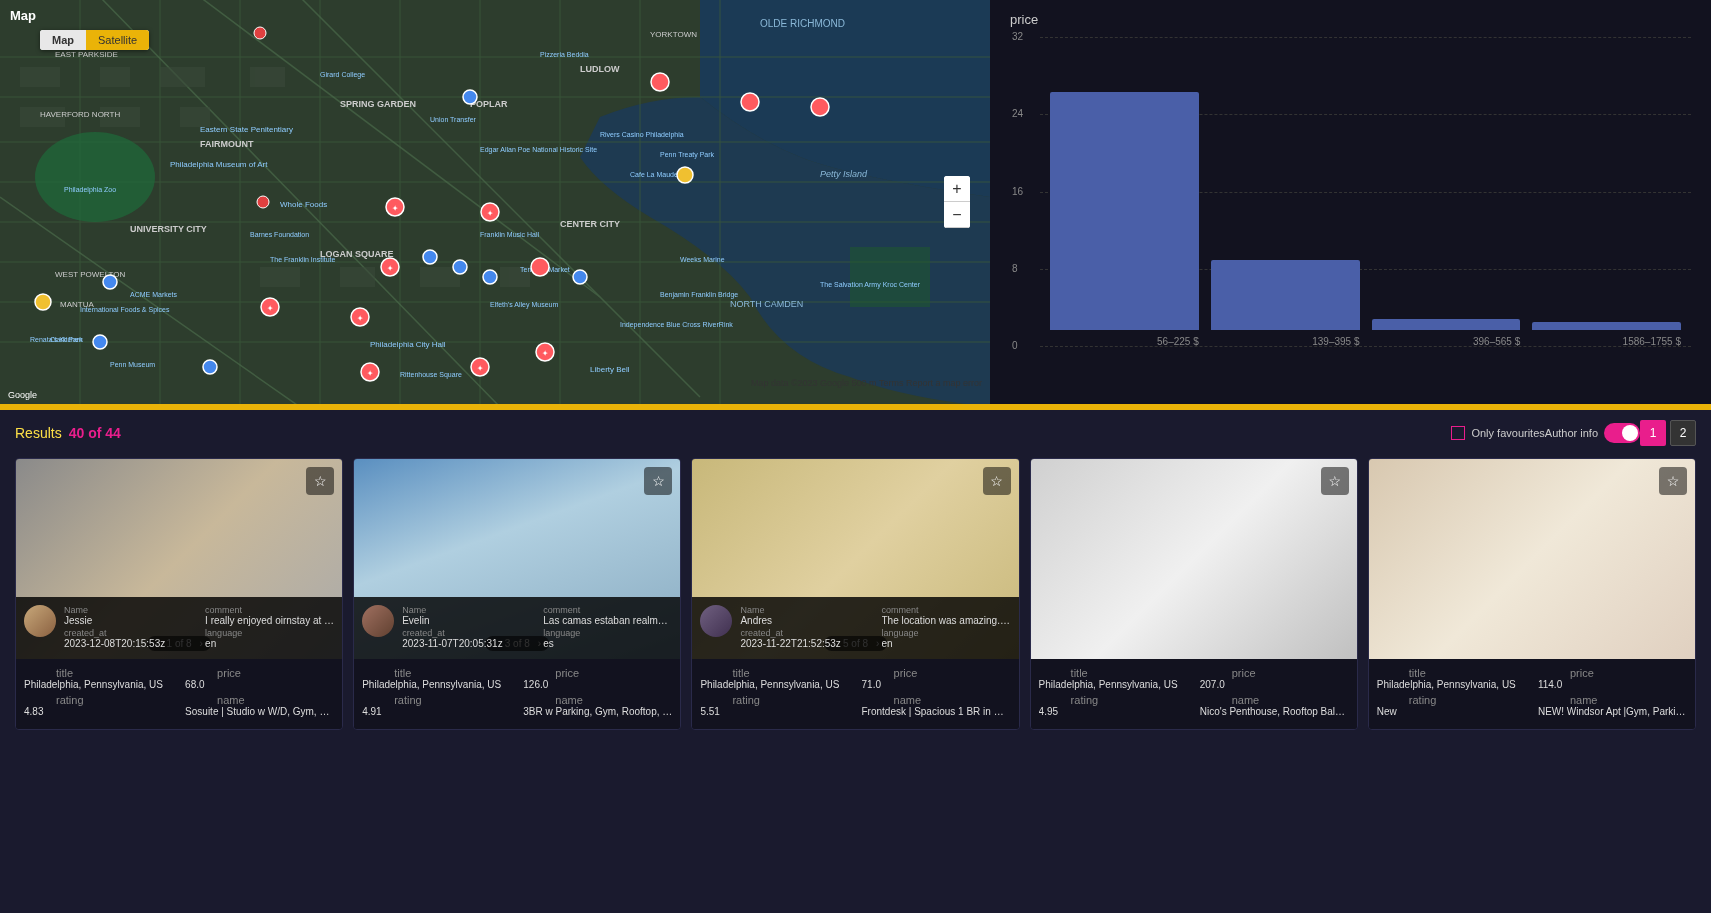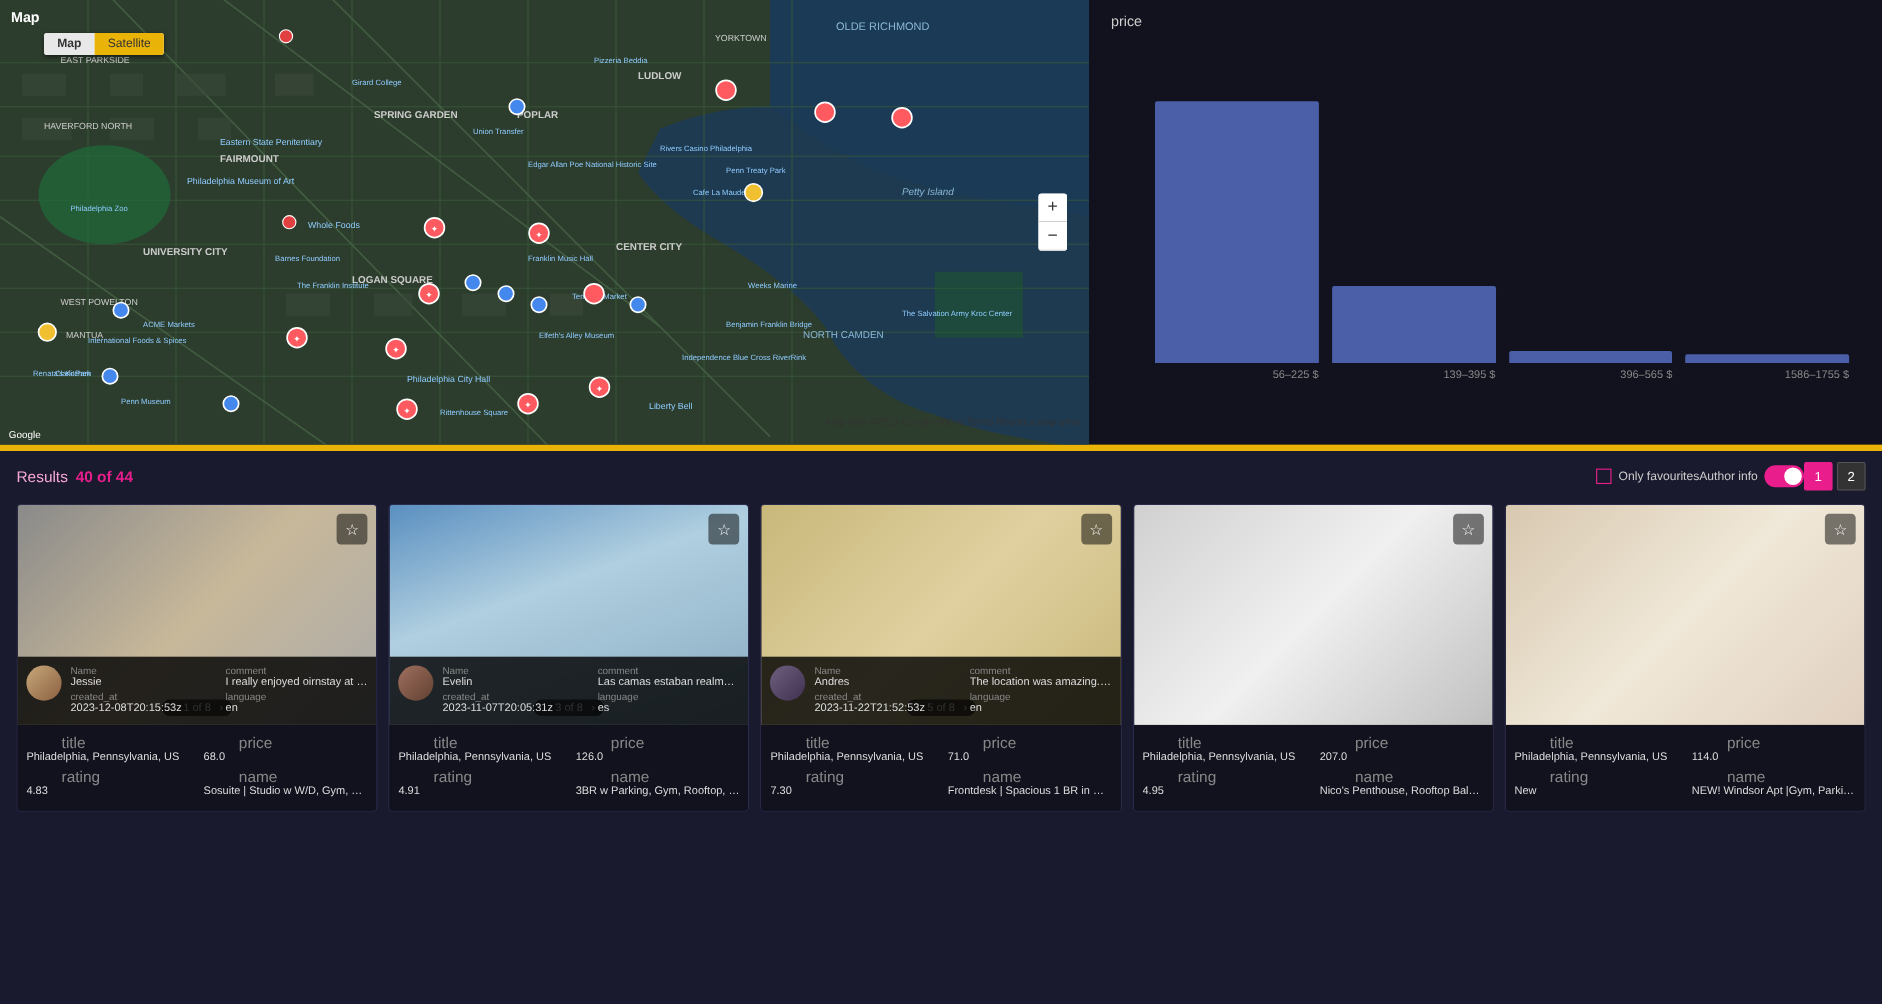--- a/index.html
+++ b/index.html
@@ -331,21 +331,21 @@
     .field-label { color: #888; font-size: 9px; }
     .field-value { color: #ddd; font-size: 10px; white-space: nowrap; overflow: hidden; text-overflow: ellipsis; }
 
     
     .card-footer {
       padding: 8px;
       background: #12121f;
     }
     .footer-row { display: flex; gap: 12px; margin-bottom: 4px; }
     .footer-field { flex: 1; min-width: 0; }
-    .footer-label { color: #888; font-size: 14px; padding-left: 32px; }
+    .footer-label { color: #888; font-size: 11px; padding-left: 32px; }
     .footer-value { color: #ddd; font-size: 10px; white-space: nowrap; overflow: hidden; text-overflow: ellipsis; }
   </style>
 </head>
 <body>
 
 <div class="top-section">
 
   <div class="map-container">
     <div class="map-label">Map</div>
 
@@ -499,20 +499,37 @@
 
     <div class="map-footer">Google</div>
     <div class="map-footer-right">Map data ©2023 Google  500 m   Terms  Report a map error</div>
   </div>
 
   <div class="price-chart">
     <div class="price-label">price</div>
 
     <div class="chart-area">
 
+      <div class="chart-grid">
+        <div class="grid-line">
+          <span class="grid-label">32</span>
+        </div>
+        <div class="grid-line">
+          <span class="grid-label">24</span>
+        </div>
+        <div class="grid-line">
+          <span class="grid-label">16</span>
+        </div>
+        <div class="grid-line">
+          <span class="grid-label">8</span>
+        </div>
+        <div class="grid-line">
+          <span class="grid-label">0</span>
+        </div>
+      </div>
 
       <div class="bars-wrapper" id="chart-bars">
       <div class="bar-group">
             <div class="bar" style="height: 238px;"></div>
             <div class="bar-x-label">56–225 $</div>
           </div>
           <div class="bar-group">
             <div class="bar" style="height: 70px;"></div>
             <div class="bar-x-label">139–395 $</div>
           </div>
@@ -526,21 +543,21 @@
           </div>
         </div>
     </div>
   </div>
 </div>
 
 <div class="results-section">
 
   <div class="results-header">
     <div>
-      <span style="color:#f9a8d4;font-size:14px;margin-right:4px;">Results</span>
+      <span style="color:#fde047;font-size:14px;margin-right:4px;">Results</span>
       <span style="color:#e91e8c;font-size:14px;font-weight:bold;">40 of 44</span>
     </div>
 
     <div class="results-controls">
       <div class="only-favs">
         <div class="fav-checkbox"></div>
         <span>Only favourites</span>
       </div>
       <div class="author-info">
         <span>Author info</span>
@@ -720,21 +737,21 @@
             <div class="footer-value">Philadelphia, Pennsylvania, US</div>
           </div>
           <div class="footer-field">
             <div class="footer-label">price</div>
             <div class="footer-value">71.0</div>
           </div>
         </div>
         <div class="footer-row">
           <div class="footer-field">
             <div class="footer-label">rating</div>
-            <div class="footer-value">7.30</div>
+            <div class="footer-value">5.51</div>
           </div>
           <div class="footer-field">
             <div class="footer-label">name</div>
             <div class="footer-value">Frontdesk | Spacious 1 BR in Washington Square</div>
           </div>
         </div>
       </div>
     </div>
       <div class="listing-card">
       <div class="card-image-wrap">

